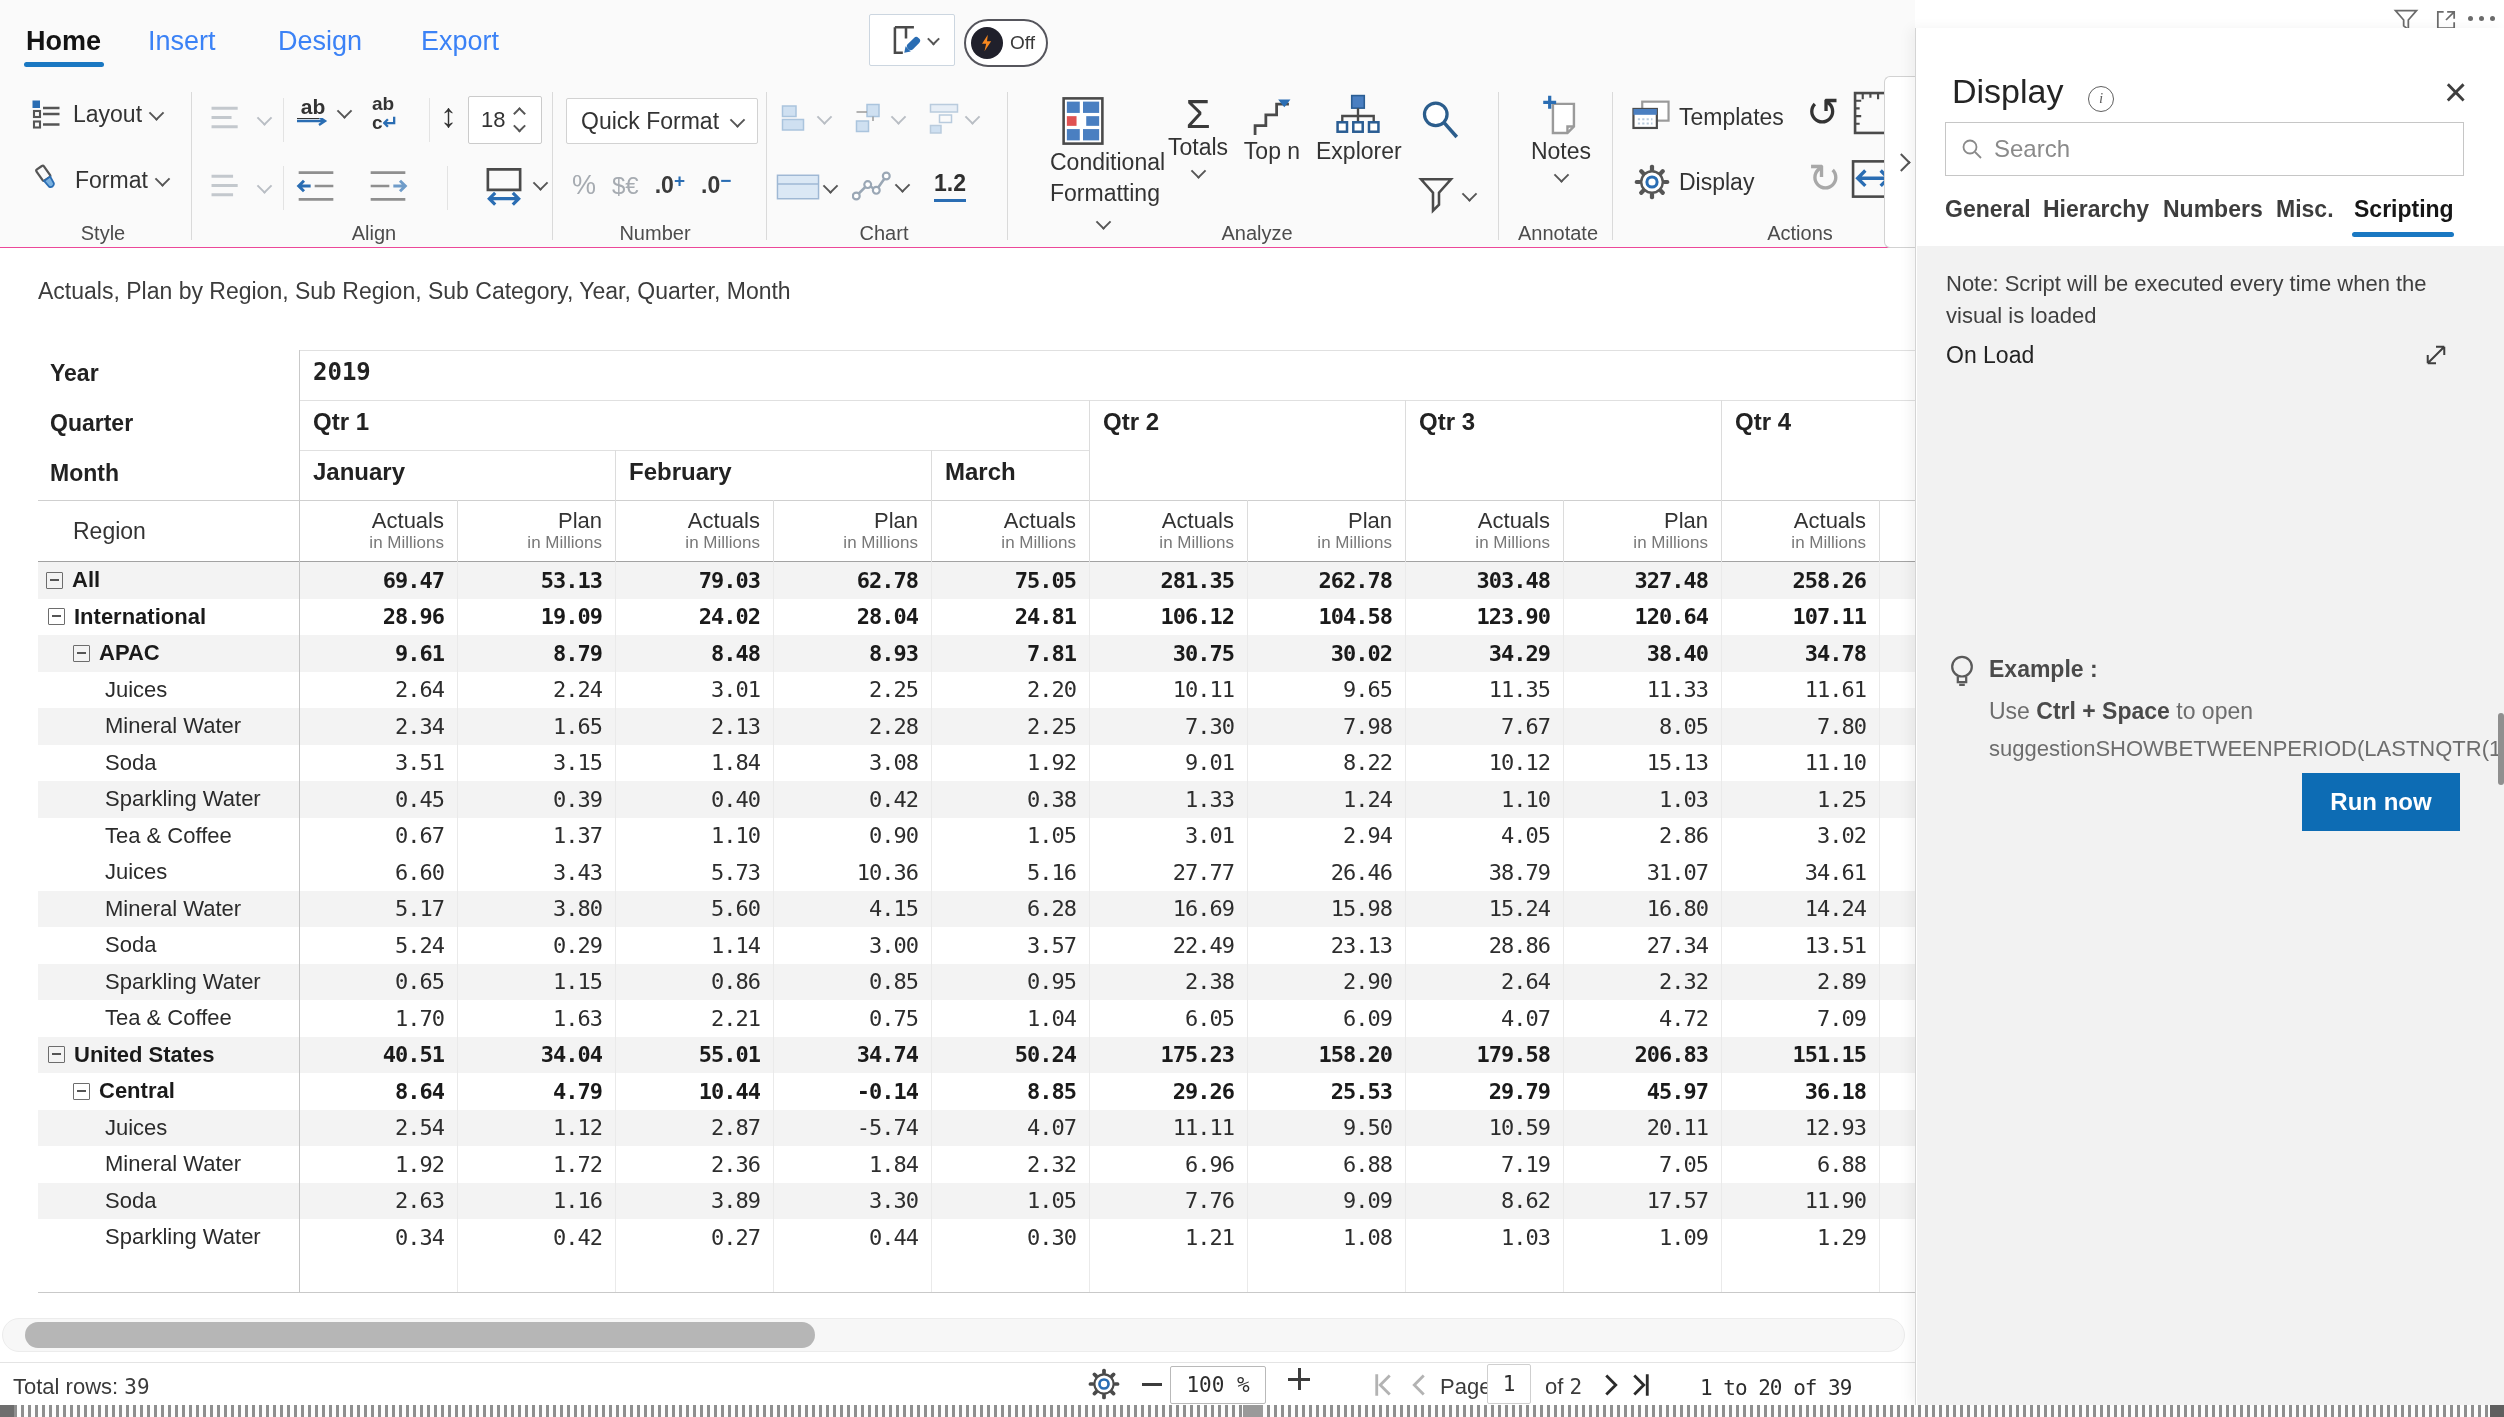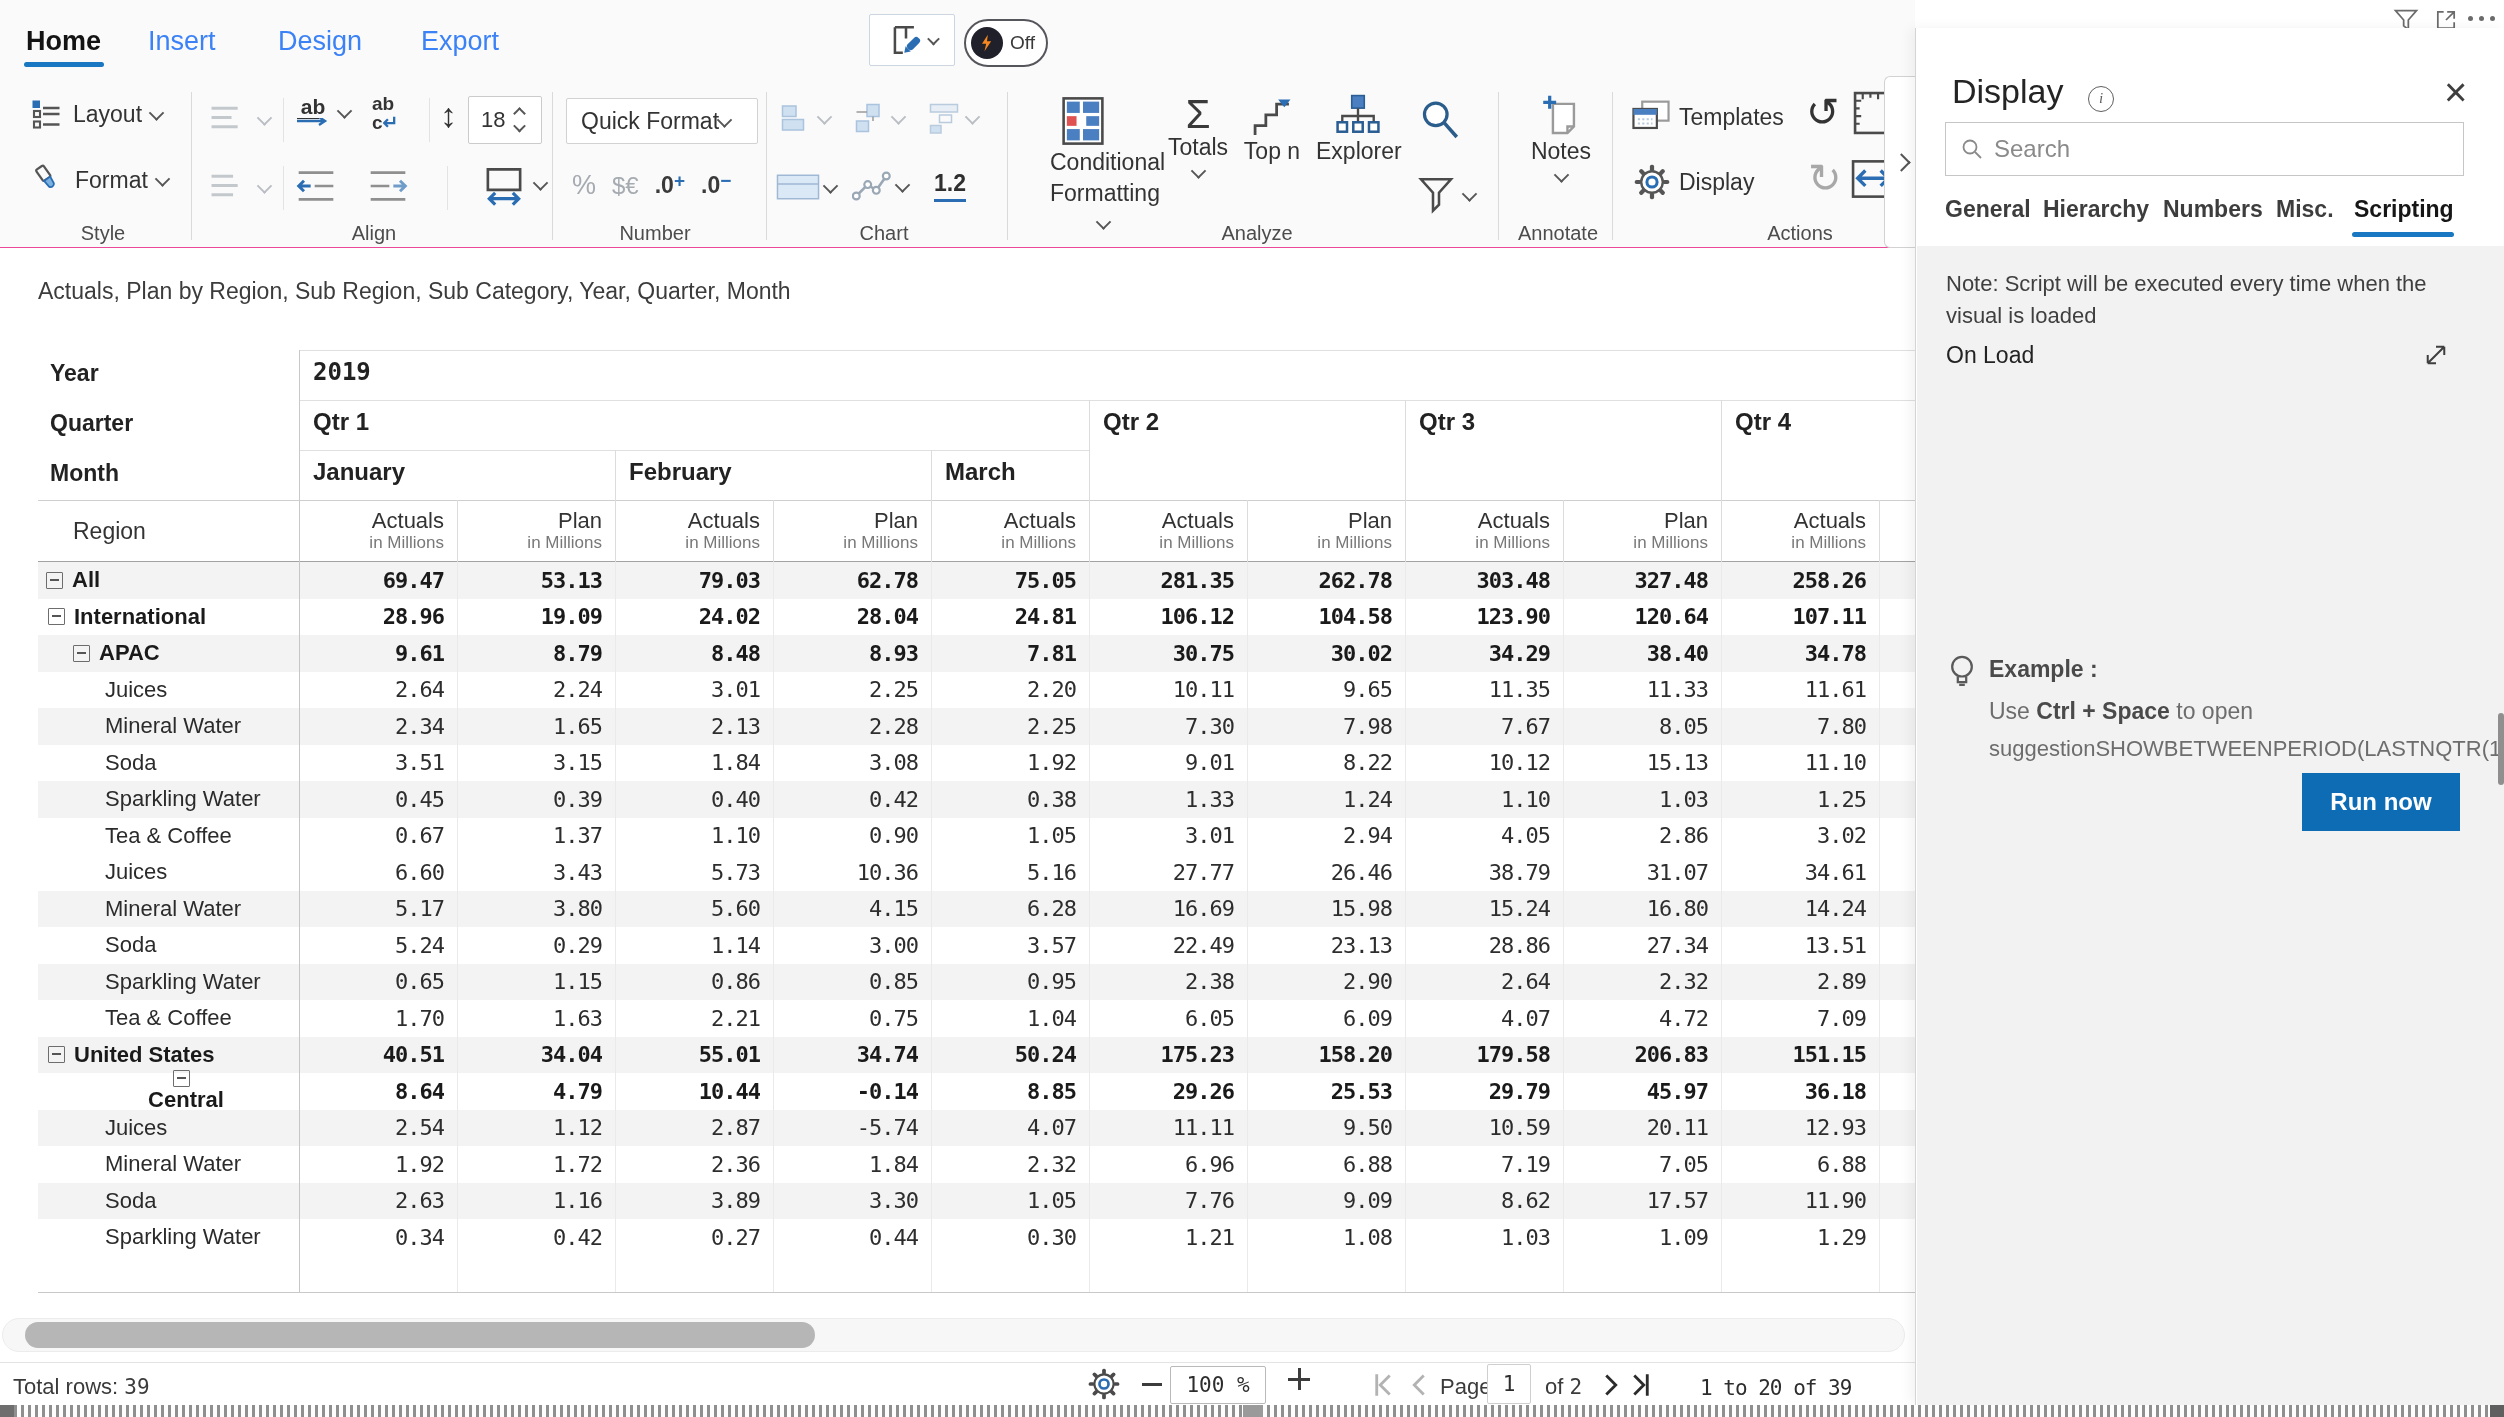--- a/index.html
+++ b/index.html
@@ -169,21 +169,21 @@
     <div class="abs flexr" style="left:482px;top:162px">
       <svg width="44" height="44" viewBox="0 0 30 30">
         <path d="M4 5 h22 v14 h-22 z" fill="none" stroke="#4a4a4a" stroke-width="1.8" stroke-dasharray="0"></path>
         <path d="M5 25 h20 m-16 -4 l-4 4 l4 4 m12 -8 l4 4 l-4 4" stroke="#2a6db3" stroke-width="2.2" fill="none"></path>
       </svg>
       <span class="chev"></span>
     </div>
     <div class="glabel" style="left:374px">Align</div>
     <div class="gsep" style="left:552px"></div>
 
-    <div class="abs whitebox" style="left:566px;top:98px;width:192px;height:46px;border-color:#d2d2d2;padding:16px 14px">
+    <div class="abs whitebox" style="left:566px;top:98px;width:192px;height:46px;border-color:#d2d2d2;justify-content:space-between;padding:16px 14px">
       <span style="font-size:23px;color:#333">Quick Format</span>
       <span class="chev"></span>
     </div>
     <div class="abs flexr" style="left:572px;top:170px;gap:16px">
       <span class="tok" style="font-size:27px">%</span>
       <span class="tok">$€</span>
       <span><span class="tokD">.0</span><span class="sup">+</span></span>
       <span><span class="tokD">.0</span><span class="sup">−</span></span>
     </div>
     <div class="glabel" style="left:655px">Number</div>
@@ -622,21 +622,21 @@
         <span class="vcell">55.01</span>
         <span class="vcell">34.74</span>
         <span class="vcell">50.24</span>
         <span class="vcell">175.23</span>
         <span class="vcell">158.20</span>
         <span class="vcell">179.58</span>
         <span class="vcell">206.83</span>
         <span class="vcell">151.15</span>
       </div>
       <div class="trow grp">
-        <div class="lcell" style="padding-left: 35px; flex-direction: column;">
+        <div class="lcell" style="padding-left: 35px;">
           <span class="collapse"></span>
           <span class="lbl">Central</span>
         </div>
         <span class="vcell">8.64</span>
         <span class="vcell">4.79</span>
         <span class="vcell">10.44</span>
         <span class="vcell">-0.14</span>
         <span class="vcell">8.85</span>
         <span class="vcell">29.26</span>
         <span class="vcell">25.53</span>

